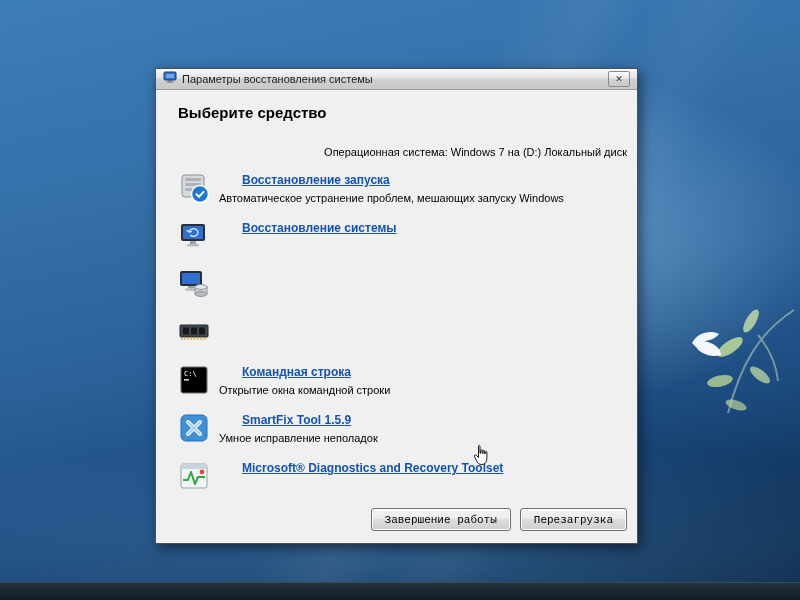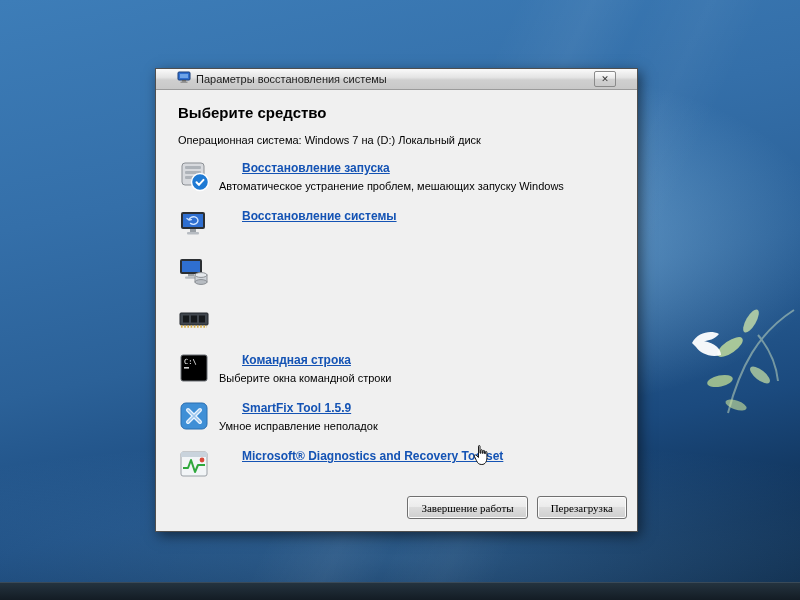--- a/index.html
+++ b/index.html
@@ -26,47 +26,47 @@
     border-top:1px solid #3a4a58;
   }
 
   
   .dialog{
     position:absolute;left:155px;top:68px;width:481px;
     background:#f0f0f0;border:1px solid #4f4f4f;
     box-shadow:3px 4px 12px rgba(0,0,0,0.5);
   }
   .titlebar{
-    height:20px;display:flex;align-items:center;gap:5px;padding:0 21px;
+    height:20px;display:flex;align-items:center;gap:5px;padding:0 7px;
     background:linear-gradient(#fafafa,#e4e4e4 42%,#cfcfcf 55%,#c8c8c8);
     border-bottom:1px solid #9b9b9b;
   }
   .tb-title{font-size:11px;color:#1c1c1c;white-space:nowrap;overflow:hidden;}
   .tb-close{
     margin-left:auto;width:20px;height:14px;display:flex;align-items:center;justify-content:center;
     font-size:9px;line-height:1;color:#333;border:1px solid #8a8a8a;border-radius:2px;
     background:linear-gradient(#fdfdfd,#e8e8e8 45%,#d2d2d2 50%,#c9c9c9);
     cursor:default;
   }
   .dlg-body{padding:12px 10px 10px 22px;}
-  .heading{font-size:15px;font-weight:bold;color:#000;margin:2px 0 13px;}
-  .osline{font-size:11px;color:#000;margin-bottom:14px;}
+  .heading{font-size:15px;font-weight:bold;color:#000;margin:2px 0 25px;}
+  .osline{font-size:11px;color:#000;margin-bottom:14px;text-align:right;}
 
   .tool{display:flex;gap:9px;margin-bottom:16px;align-items:flex-start;}
   .ticon{width:32px;height:32px;flex:0 0 32px;}
   .ttext{margin-top:-2px;min-width:0;}
   .tlink{
     font-size:12px;font-weight:bold;color:#1453b4;text-decoration:underline;
     white-space:nowrap;display:inline-block;padding-left:23px;
   }
   .tdesc{font-size:11px;color:#000;margin-top:4px;white-space:nowrap;overflow:hidden;}
 
   .footer{display:flex;justify-content:flex-end;gap:9px;margin-top:6px;padding-bottom:2px;}
   .btn{
-    font-family:Liberation Serif, serif;
+    font-family:Liberation Mono, monospace;
     font-size:11px;color:#000;padding:0 13px;min-height:23px;
     border:1px solid #707070;border-radius:3px;
     background:linear-gradient(#f4f4f4,#ececec 45%,#dddddd 50%,#cfcfcf);
     box-shadow:inset 0 0 0 1px #fbfbfb;
     cursor:default;
   }
 
   .cursor{position:absolute;left:473px;top:445px;pointer-events:none;}
 </style>
 </head>
@@ -171,21 +171,21 @@
         <div class="tool">
           <span class="ticon">
             <svg width="32" height="32" viewBox="0 0 32 32">
               <rect x="3" y="3" width="26" height="26" rx="2" fill="#000000" stroke="#6a6f75"></rect>
               <text x="6" y="12" font-size="7" fill="#ffffff" font-family="DejaVu Sans Mono, monospace">C:\</text>
               <rect x="6" y="15" width="5" height="1.6" fill="#cfcfcf"></rect>
             </svg>
           </span>
           <div class="ttext">
             <a href="#" class="tlink">Командная строка</a>
-            <div class="tdesc">Выберите окна командной строки</div>
+            <div class="tdesc">Открытие окна командной строки</div>
           </div>
         </div>
 
         <div class="tool">
           <span class="ticon">
             <svg width="32" height="32" viewBox="0 0 32 32">
               <rect x="3" y="3" width="26" height="26" rx="5" fill="#3f8fd6" stroke="#2a6eb0"></rect>
               <path d="M10 10 L22 22 M22 10 L10 22" stroke="#eaf4ff" stroke-width="4" stroke-linecap="round"></path>
               <path d="M10 10 L22 22 M22 10 L10 22" stroke="#9cc6ec" stroke-width="1.5" stroke-linecap="round"></path>
             </svg>

